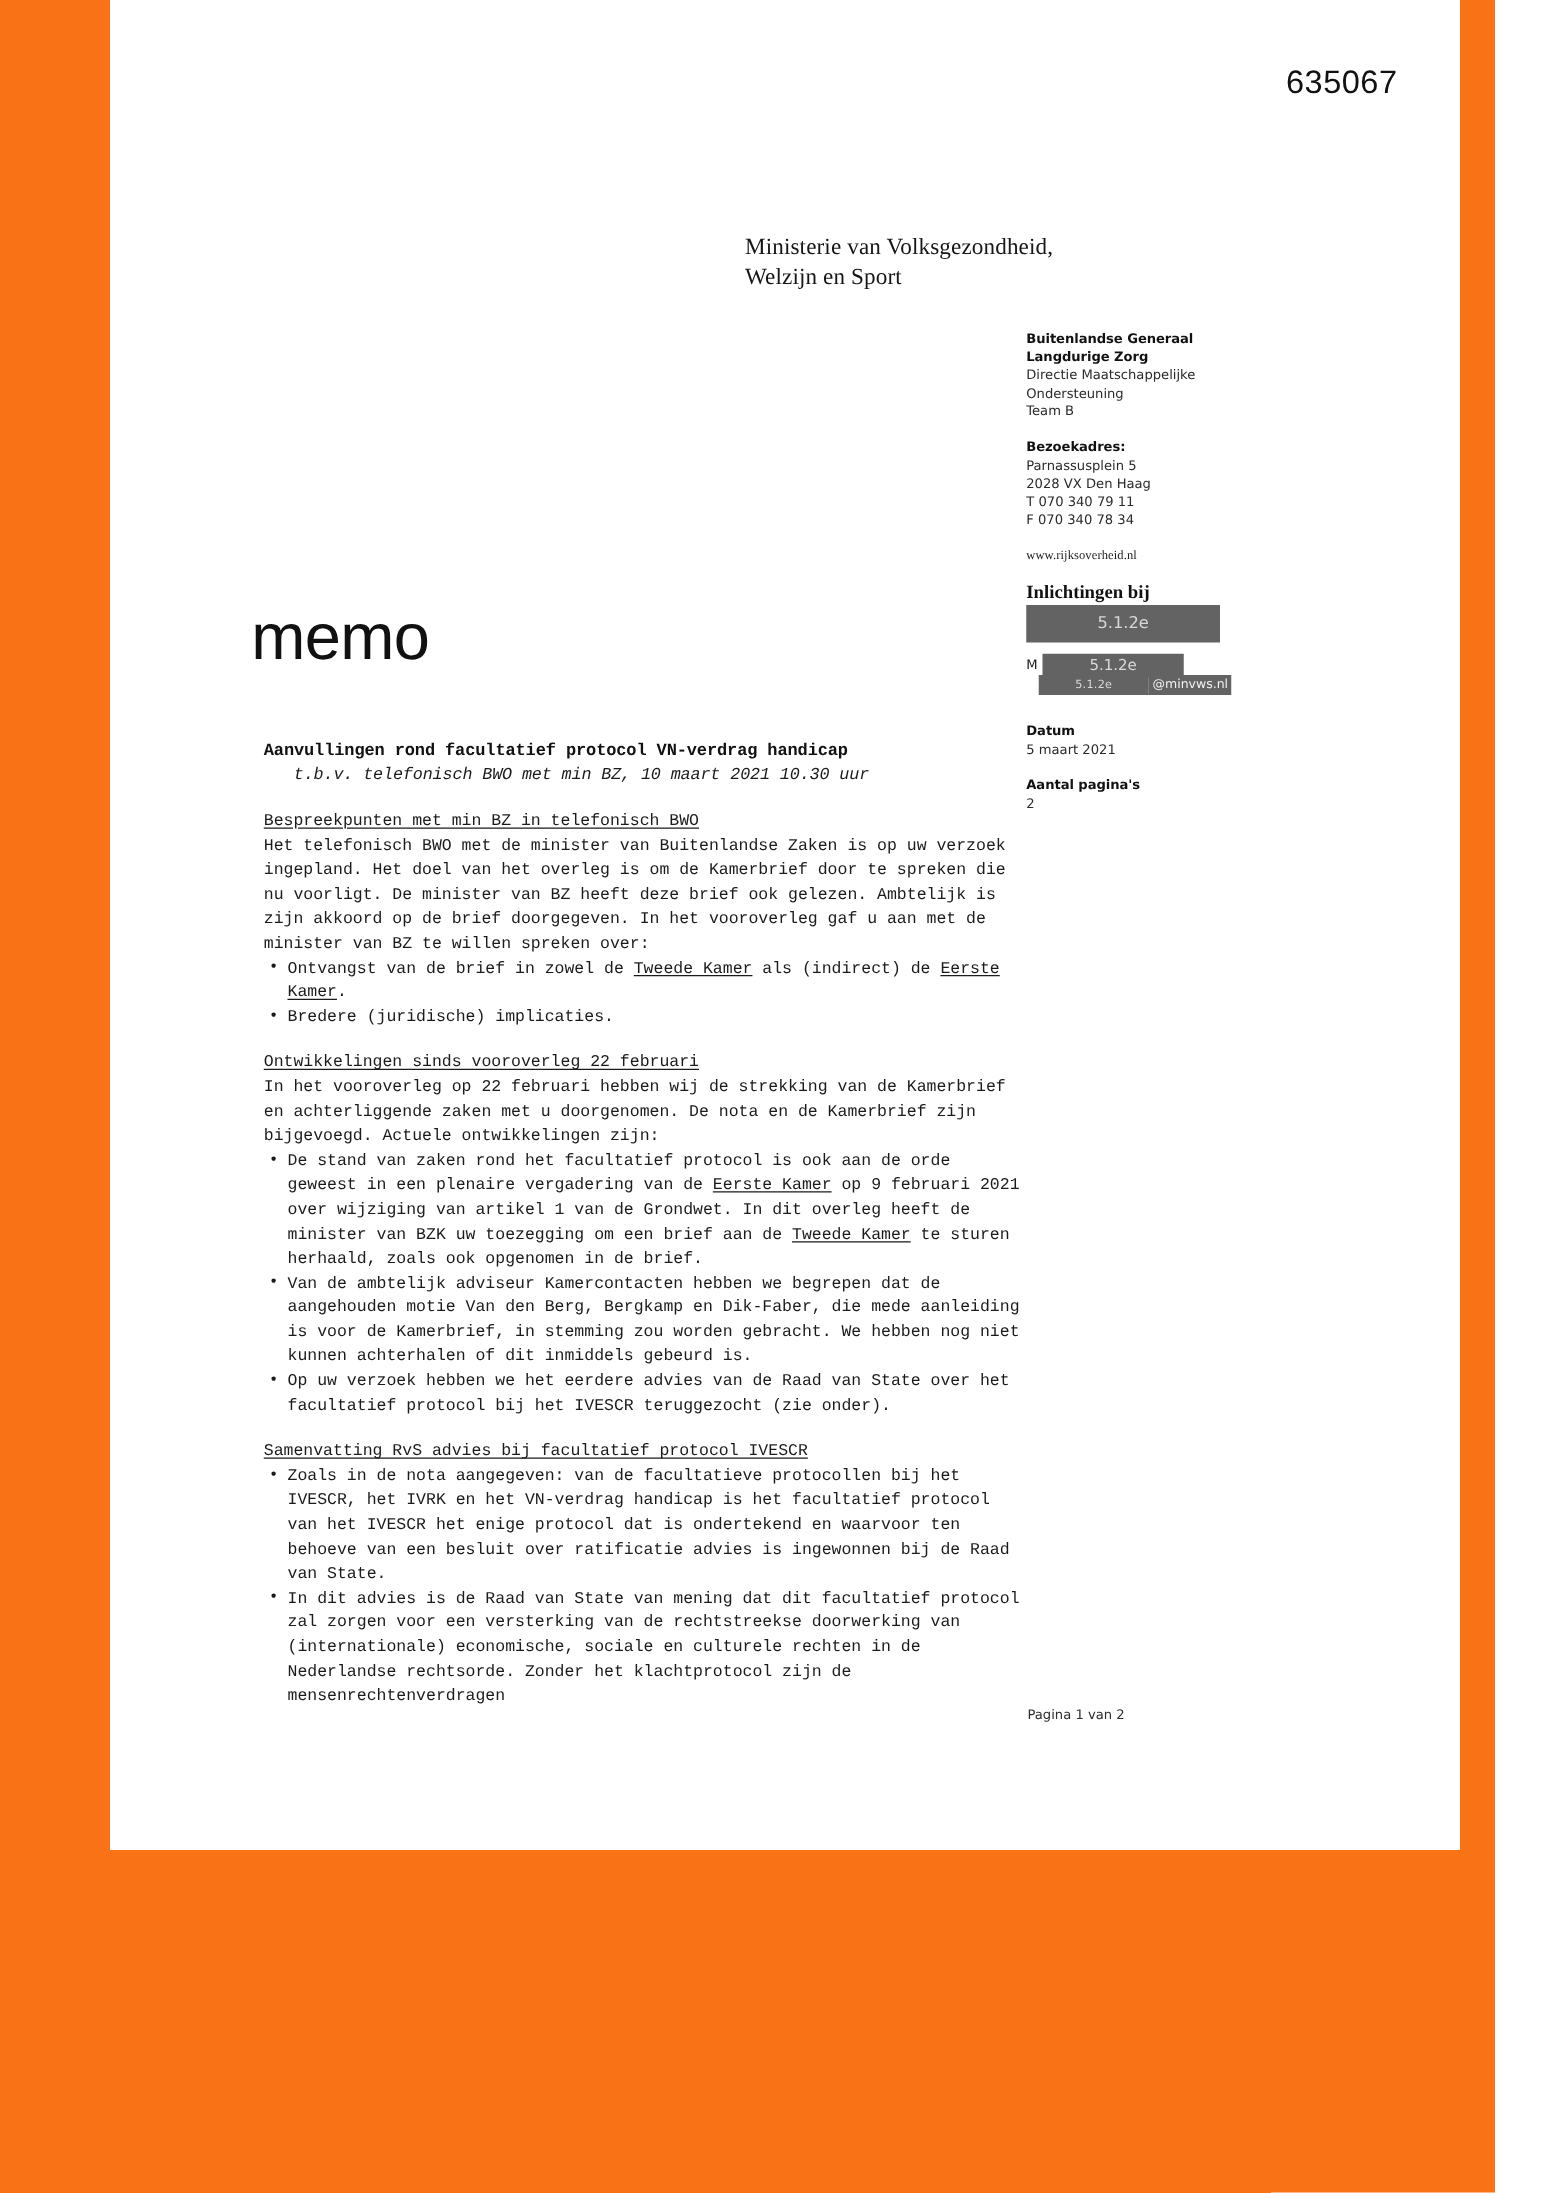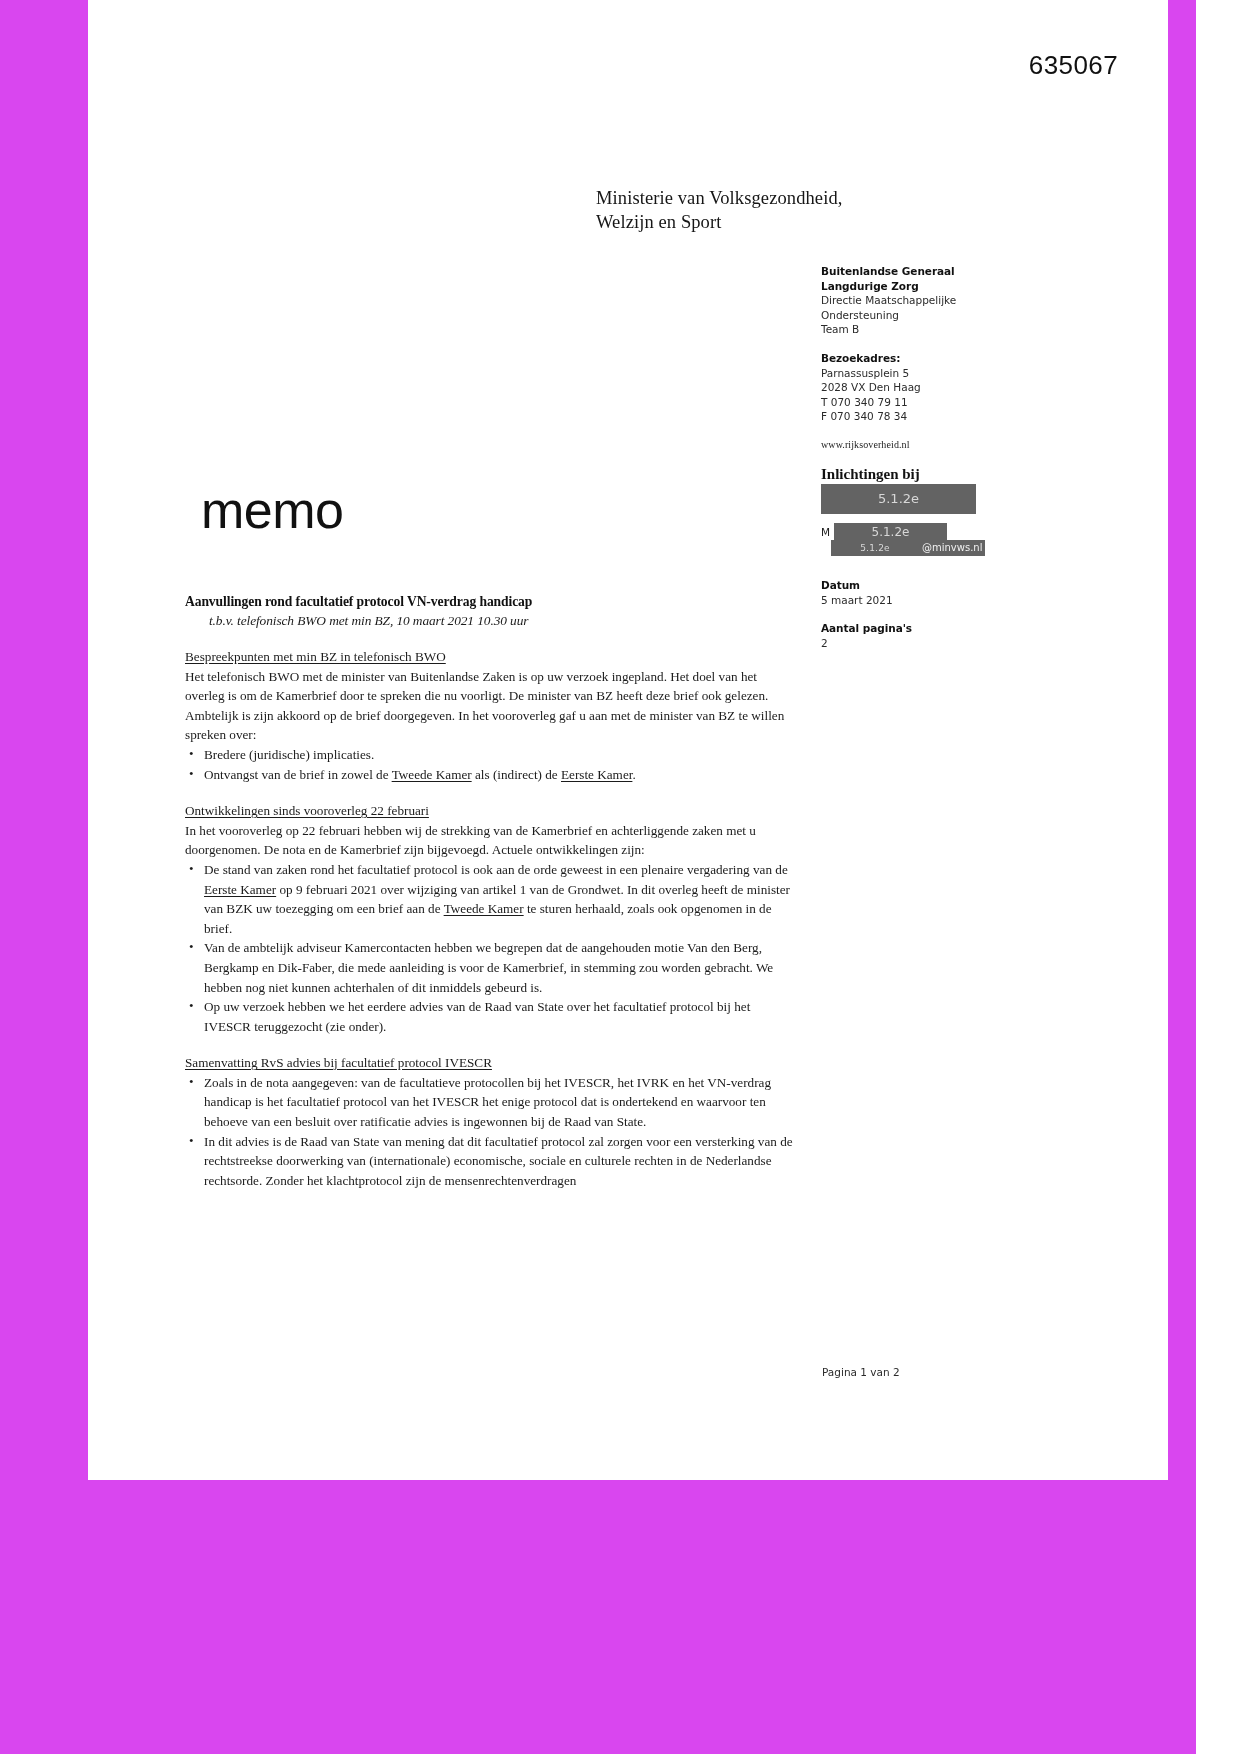--- a/index.html
+++ b/index.html
@@ -15,21 +15,21 @@
     color: #1a1a1a;
     overflow: hidden;
   }
 
   
   .scan-page {
     position: absolute;
     left: 0; top: 0;
     width: 1196px;
     height: 1754px;
-    background: #d946ef;
+    background: #f97316;
   }
   .scan-edge {
     position: absolute;
     left: 88px; top: 0px;
     width: 1080px; height: 1480px;
     background: #ffffff;
     box-shadow: 0 0 0 0 rgba(0,0,0,0);
   }
 
   
@@ -156,24 +156,24 @@
     font-size: 52px;
     font-weight: 300;
     color: #111111;
     letter-spacing: -0.5px;
     line-height: 52px;
   }
 
   
   .memo-body {
     position: absolute;
-    left: 185px;
+    left: 211px;
     top: 592px;
     width: 610px;
-    font-family: Liberation Serif, serif;
+    font-family: Liberation Mono, monospace;
     font-size: 13.2px;
     line-height: 19.6px;
     color: #1b1b1b;
   }
   .memo-title {
     font-weight: bold;
     font-size: 13.6px;
     line-height: 19px;
     color: #111111;
     letter-spacing: -0.1px;
@@ -292,22 +292,22 @@
   <div class="memo-word">memo</div>
 
   <div class="memo-body">
     <div class="memo-title">Aanvullingen rond facultatief protocol VN-verdrag handicap</div>
     <div class="memo-subtitle">t.b.v. telefonisch BWO met min BZ, 10 maart 2021 10.30 uur</div>
 
     <div>
       <div class="sec-head">Bespreekpunten met min BZ in telefonisch BWO</div>
       <p class="para">Het telefonisch BWO met de minister van Buitenlandse Zaken is op uw verzoek ingepland. Het doel van het overleg is om de Kamerbrief door te spreken die nu voorligt. De minister van BZ heeft deze brief ook gelezen. Ambtelijk is zijn akkoord op de brief doorgegeven. In het vooroverleg gaf u aan met de minister van BZ te willen spreken over:</p>
       <ul class="memo-list">
+        <li>Ontvangst van de brief in zowel de <span class="u">Tweede Kamer</span> als (indirect) de <span class="u">Eerste Kamer</span>.</li>
         <li>Bredere (juridische) implicaties.</li>
-        <li>Ontvangst van de brief in zowel de <span class="u">Tweede Kamer</span> als (indirect) de <span class="u">Eerste Kamer</span>.</li>
       </ul>
     </div>
 
     <div class="gap"></div>
 
     <div>
       <div class="sec-head">Ontwikkelingen sinds vooroverleg 22 februari </div>
       <p class="para">In het vooroverleg op 22 februari hebben wij de strekking van de Kamerbrief en achterliggende zaken met u doorgenomen. De nota en de Kamerbrief zijn bijgevoegd. Actuele ontwikkelingen zijn:</p>
       <ul class="memo-list">
         <li><span>De stand van zaken rond het facultatief protocol is ook aan de orde geweest in een plenaire vergadering van de <span class="u">Eerste Kamer</span> op 9 februari 2021 over wijziging van artikel 1 van de Grondwet. In dit overleg heeft de minister van BZK uw toezegging om een brief aan de <span class="u">Tweede Kamer</span> te sturen herhaald, zoals ook opgenomen in de brief.</span></li>

